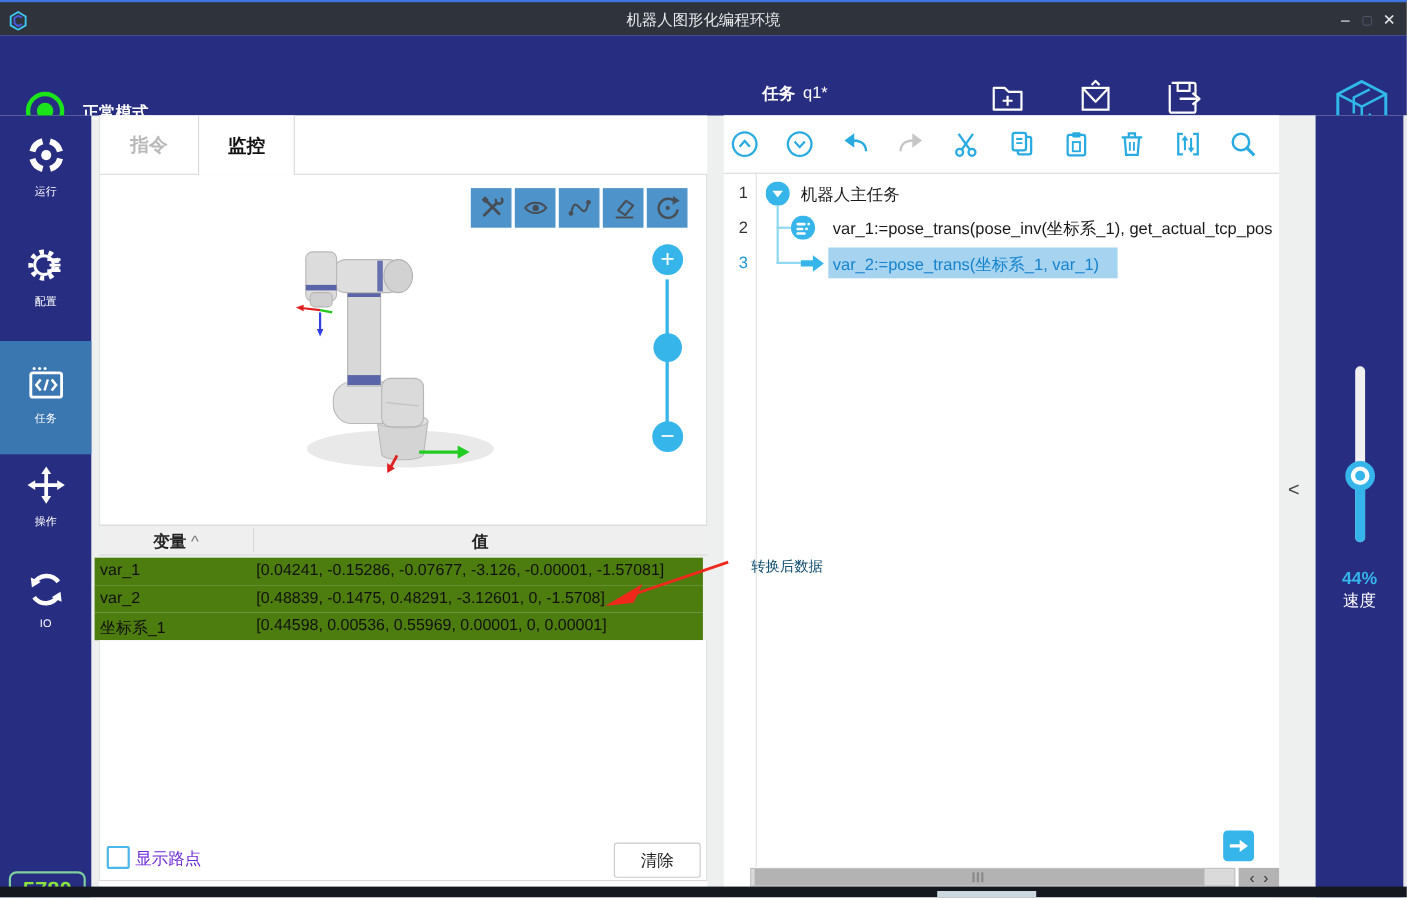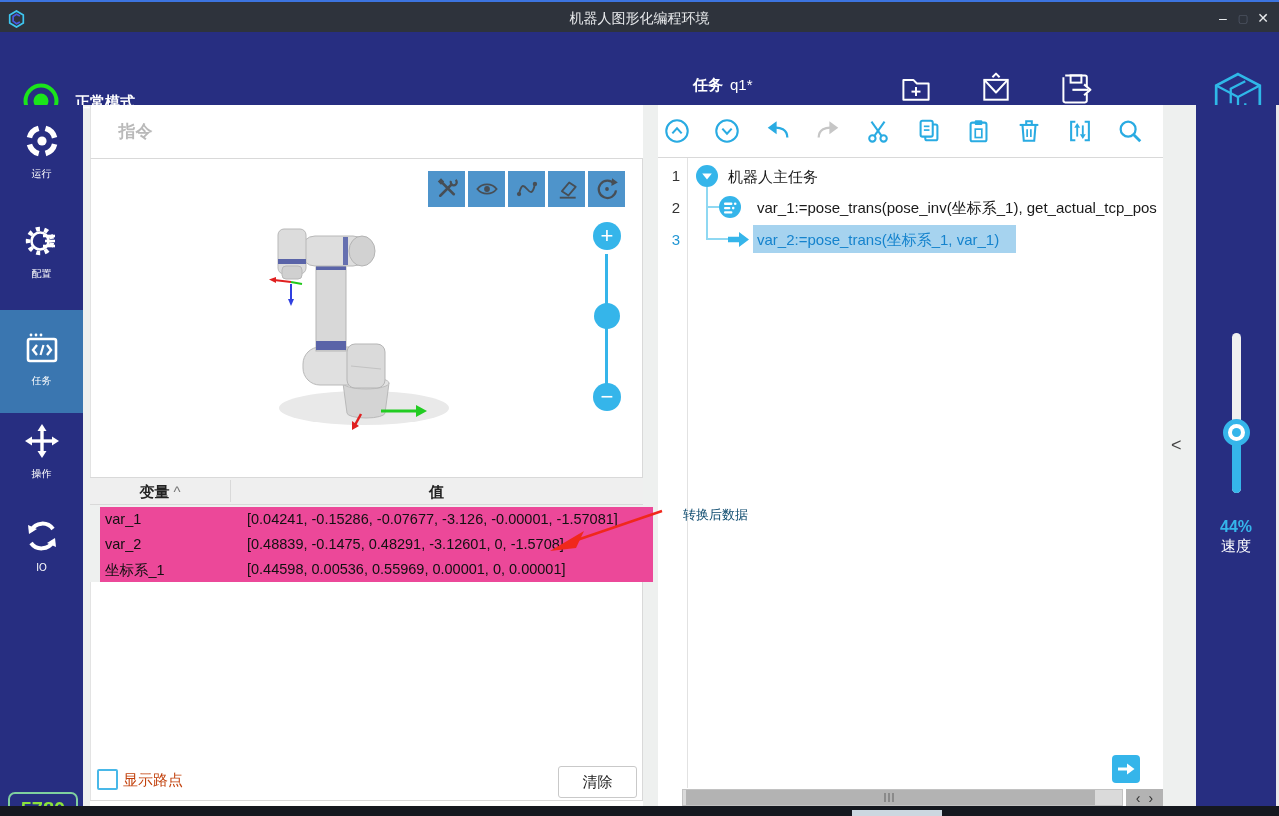--- a/index.html
+++ b/index.html
@@ -29,21 +29,21 @@
 
   
   #tabbar{left:90px;top:105px;width:553px;height:54px;background:#fff;border-bottom:1px solid #d9d9d9;box-sizing:border-box;}
   .tab{top:0;height:54px;display:flex;align-items:center;justify-content:center;font-size:17px;cursor:pointer;box-sizing:border-box;font-weight:bold;}
   #viewport{left:90px;top:159px;width:553px;height:318px;background:#fff;border-left:1px solid #e3e3e3;border-right:1px solid #d9d9d9;box-sizing:border-box;}
   .vp-btn{top:12px;width:37px;height:36px;background:#4e94cb;cursor:pointer;display:flex;align-items:center;justify-content:center;}
   .zoom-circle{width:28px;height:28px;border-radius:50%;background:#35b5ea;color:#fff;font-size:22px;display:flex;align-items:center;justify-content:center;cursor:pointer;line-height:1;}
 
   
   #tbl-header{left:90px;top:477px;width:553px;height:28px;background:#efefef;border-top:1px solid #d9d9d9;border-bottom:1px solid #d9d9d9;box-sizing:border-box;font-size:15px;font-weight:bold;color:#222;}
-  .tbl-row{left:100px;width:553px;height:25px;font-size:14.5px;color:#111;background:#ec4899;}
+  .tbl-row{left:86px;width:553px;height:25px;font-size:14.5px;color:#111;background:#4d7c0f;}
   .tbl-name{position:absolute;left:5px;top:4px;}
   .tbl-val{position:absolute;left:147px;top:4px;}
 
   
   #clear-btn{left:558px;top:766px;width:79px;height:32px;background:#fff;border:1px solid #c9c9c9;border-radius:3px;font-size:15px;color:#222;cursor:pointer;}
 
   
   #program-panel{left:658px;top:105px;width:505px;height:711px;background:#fff;}
   #prog-toolbar{left:658px;top:105px;width:505px;height:53px;background:#fff;border-bottom:1px solid #d9d9d9;box-sizing:border-box;display:flex;align-items:center;justify-content:space-between;padding:0 16px 0 2px;}
   .ptb{width:34px;height:34px;display:flex;align-items:center;justify-content:center;cursor:pointer;}
@@ -190,20 +190,21 @@
           <polygon points="35,18 28,13.5 28,22.5" fill="#fff"></polygon>
         </svg>
       </span>
       <div>操作</div>
     </div>
     <div class="abs" style="left:8px;top:687px;width:66px;height:30px;border:2px solid #7fcf9f;border-radius:7px;text-align:center;line-height:30px;color:#8be23c;font-size:20px;font-weight:bold;">5780</div>
   </div>
 
   <div class="abs" id="tabbar"></div>
   <div class="abs tab" style="left:90px;top:105px;width:90px;color:#b9b9b9;background:#fff;border-bottom:1px solid #d9d9d9;border-left:1px solid #e3e3e3;">指令</div>
+  <div class="abs tab" style="left:180px;top:105px;width:88px;color:#111;font-weight:bold;background:#fff;border-left:1px solid #d9d9d9;border-right:1px solid #d9d9d9;">监控</div>
 
   <div class="abs" id="viewport">
 
     <div class="abs vp-btn" style="left:337px;">
       <span>
         <svg width="24" height="24" viewBox="0 0 32 32">
           <line x1="7" y1="25" x2="22" y2="10" stroke="#474e55" stroke-width="3.4" stroke-linecap="round"></line>
           <circle cx="25" cy="7" r="4" fill="none" stroke="#474e55" stroke-width="3" stroke-dasharray="14 7"></circle>
           <line x1="9" y1="7" x2="25" y2="23" stroke="#474e55" stroke-width="3.4" stroke-linecap="round"></line>
           <rect x="5" y="3" width="6" height="6" transform="rotate(45 8 6)" fill="#474e55"></rect>
@@ -307,21 +308,21 @@
     <span class="tbl-name">var_2</span>
     <span class="tbl-val">[0.48839, -0.1475, 0.48291, -3.12601, 0, -1.5708]</span>
   </div>
   <div class="abs tbl-row" style="top:557px;">
     <span class="tbl-name">坐标系_1</span>
     <span class="tbl-val">[0.44598, 0.00536, 0.55969, 0.00001, 0, 0.00001]</span>
   </div>
   <div class="abs" style="left:90px;top:582px;width:553px;height:218px;background:#fff;border-right:1px solid #d9d9d9;border-left:1px solid #e3e3e3;box-sizing:border-box;"></div>
 
   <div class="abs" style="left:97px;top:769px;width:17px;height:17px;background:#fff;border:2px solid #49b8e8;border-radius:2px;cursor:pointer;"></div>
-  <div class="abs" style="left:123px;top:771px;font-size:15px;color:#c2410c;">显示路点</div>
+  <div class="abs" style="left:123px;top:771px;font-size:15px;color:#6d28d9;">显示路点</div>
   <button class="abs" id="clear-btn">清除</button>
   <div class="abs" style="left:90px;top:800px;width:553px;height:8px;background:#fff;border-top:1px solid #d9d9d9;box-sizing:border-box;"></div>
 
   <div class="abs" id="program-panel"></div>
 
   <div class="abs" id="prog-toolbar">
     <span class="ptb">
       <svg width="28" height="28" viewBox="0 0 30 30">
           <circle cx="15" cy="15" r="11.5" fill="none" stroke="#29abe2" stroke-width="2.2"></circle>
           <polyline points="10,17.5 15,12 20,17.5" fill="none" stroke="#29abe2" stroke-width="2.2"></polyline>

